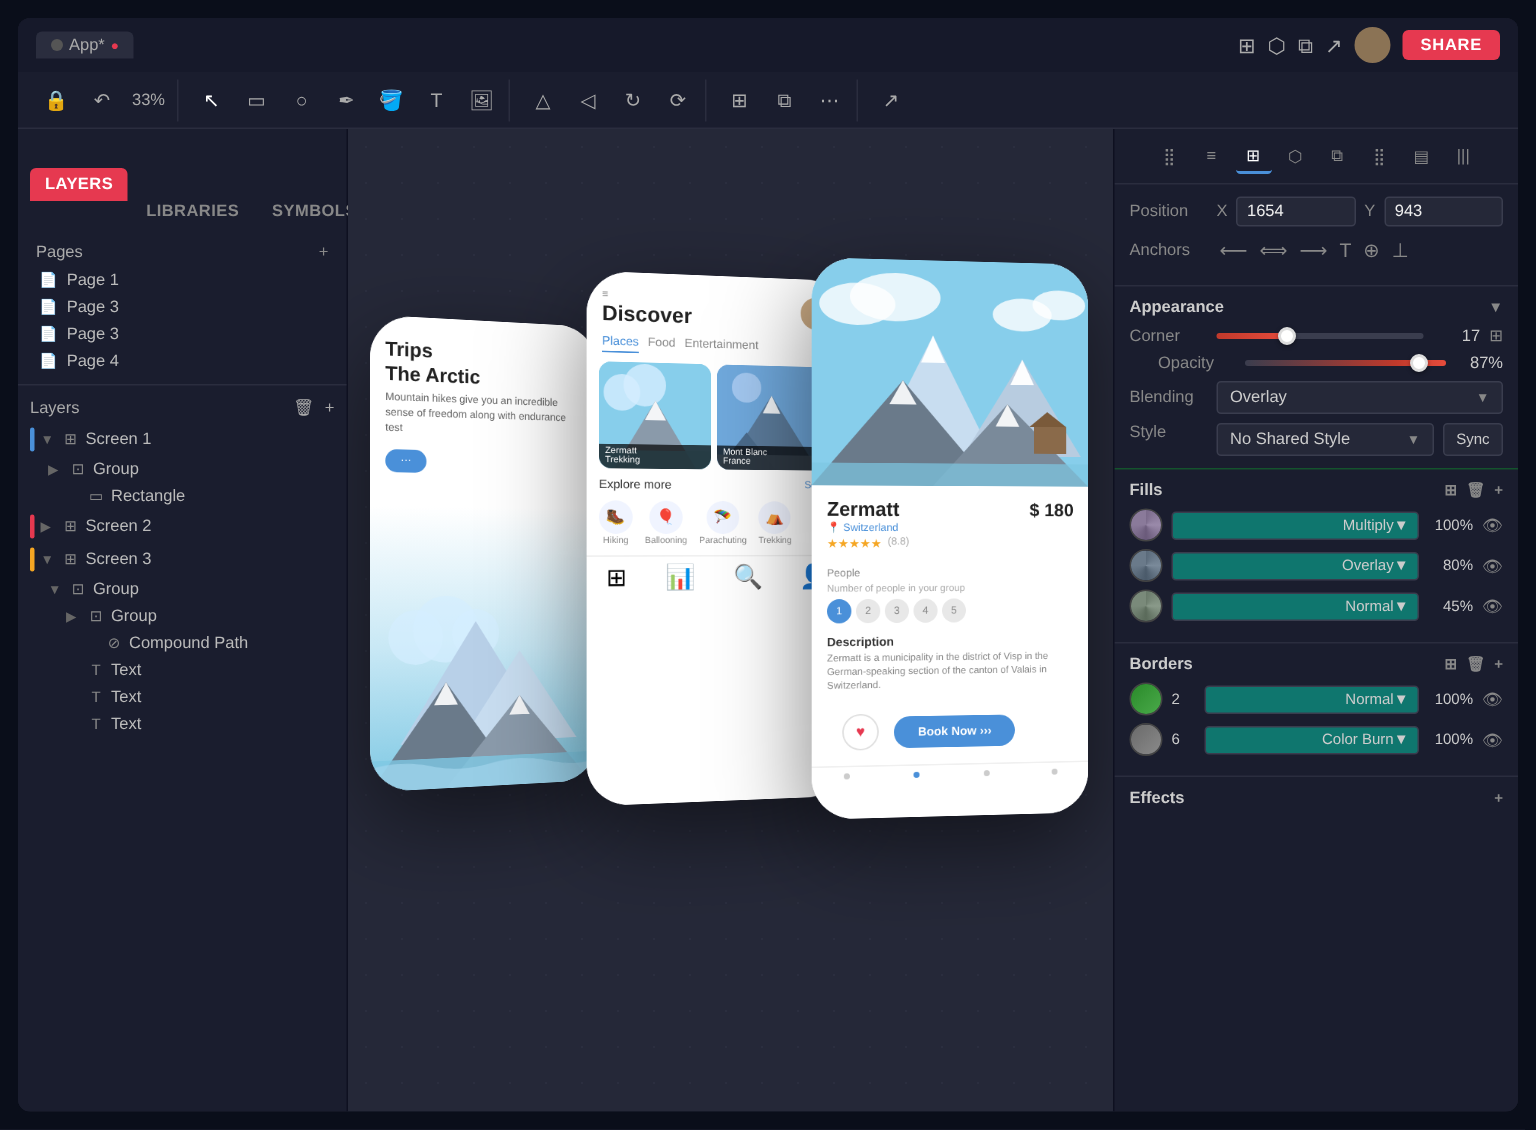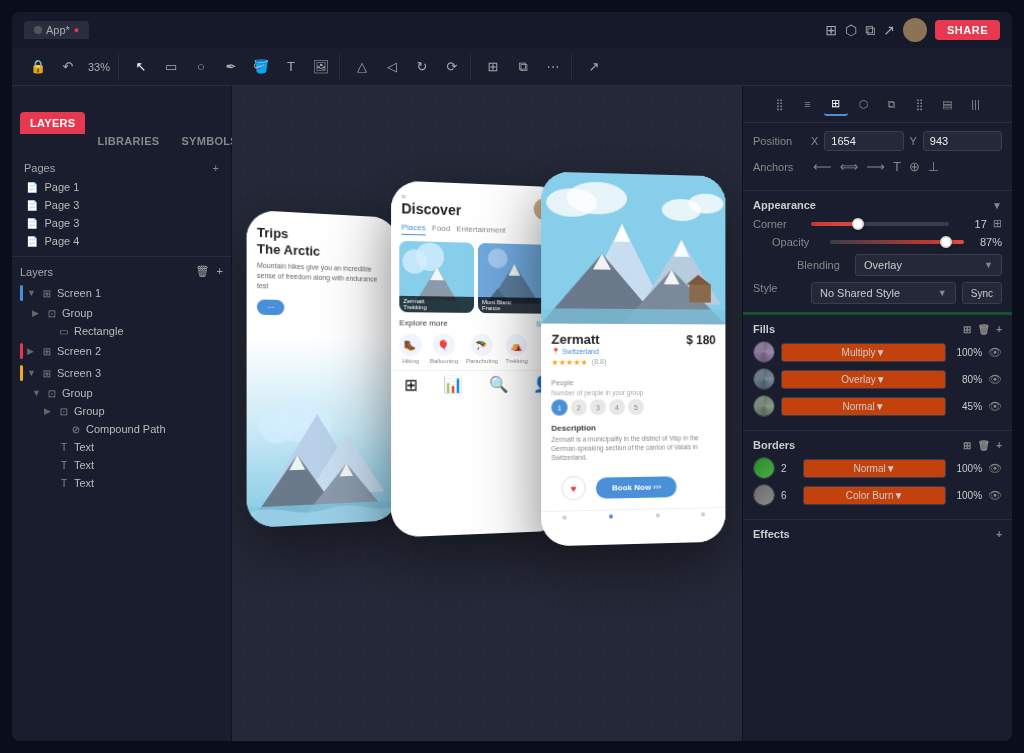--- a/index.html
+++ b/index.html
@@ -472,27 +472,27 @@
       width: 22px; height: 22px; border-radius: 50%;
       flex-shrink: 0; overflow: hidden;
       border: 1px solid #444;
     }
     .fill-swatch-inner {
       width: 100%; height: 100%;
       background: conic-gradient(#666 0deg, #888 90deg, #555 180deg, #777 270deg);
     }
     .fill-dropdown {
       flex: 1;
-      background: #c2410c;
+      background: #0f766e;
       border: 1px solid #3a3d4e;
       color: #ccc;
       font-size: 10px;
       padding: 3px 6px;
       border-radius: 3px;
-      display: flex; align-items: center; justify-content: center;
+      display: flex; align-items: center; justify-content: flex-end;
     }
     .fill-pct { color: #ccc; font-size: 10px; width: 30px; text-align: right; }
     .fill-eye { color: #888; font-size: 11px; cursor: pointer; }
 
     
     .borders-section { padding: 8px 10px; border-bottom: 1px solid #2a2d3e; }
     .border-row {
       display: flex; align-items: center; gap: 6px;
       margin-bottom: 5px;
     }
@@ -505,21 +505,21 @@
     .anchors-row {
       display: flex; align-items: center; gap: 4px;
       flex-wrap: wrap;
     }
     .anchor-btn {
       color: #888; font-size: 13px; cursor: pointer;
       padding: 2px;
     }
 
     
-    .appearance-section { padding: 8px 10px; border-bottom: 3px solid #14532d; }
+    .appearance-section { padding: 8px 10px; border-bottom: 1px solid #14532d; }
 
     .style-row {
       display: flex; gap: 6px;
     }
     .style-dropdown { flex: 1; }
     .sync-btn {
       background: #252838;
       border: 1px solid #3a3d4e;
       color: #ccc;
       font-size: 10px;
@@ -941,21 +941,21 @@
 
         <div class="slider-row">
           <span style="color:#888;font-size:11px;width:52px;margin-left:19px;">Opacity</span>
           <div class="slider-track" style="background: linear-gradient(to right, #3a3d4e 0%, #c0392b 75%, #e74c3c 100%);">
             <div class="slider-thumb" style="left:82%;"></div>
           </div>
           <span class="slider-value">87%</span>
         </div>
 
         <div class="prop-row">
-          <span style="color:#888;font-size:11px;width:52px;margin-left:44px;">Blending</span>
+          <span style="color:#888;font-size:11px;width:52px;">Blending</span>
           <div class="dropdown" style="flex:1;">
             <span>Overlay</span>
             <span class="dropdown-arrow">▼</span>
           </div>
         </div>
 
         <div class="style-row">
           <span style="color:#888;font-size:11px;width:52px;">Style</span>
           <div class="dropdown style-dropdown">
             <span>No Shared Style</span>

